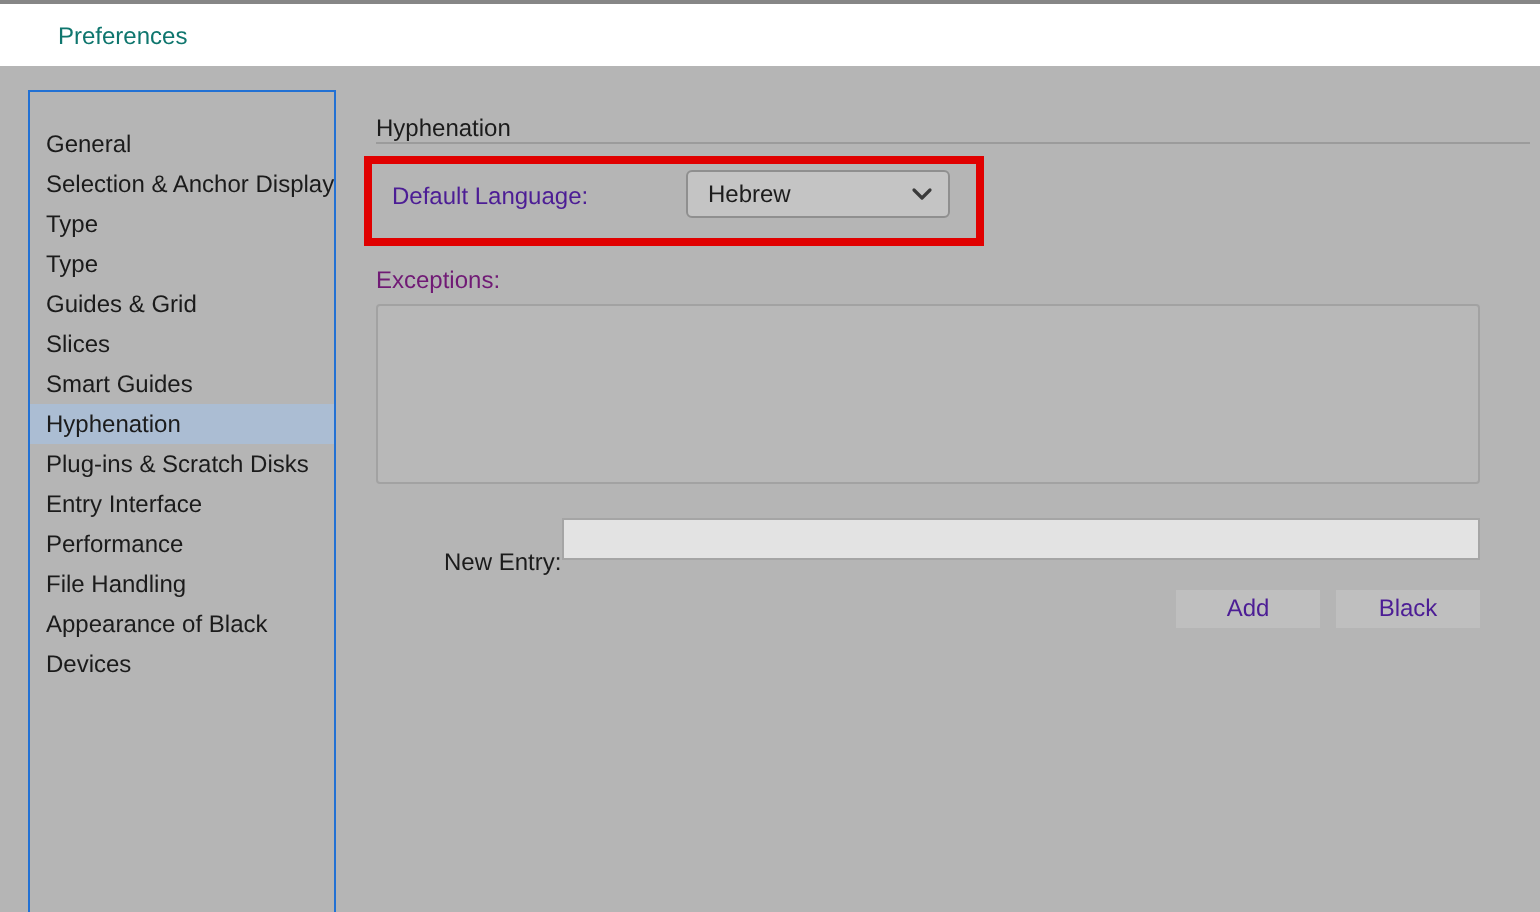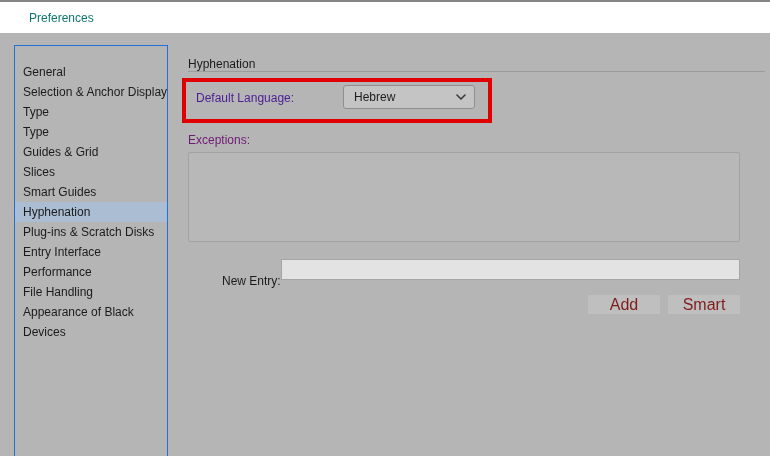--- a/index.html
+++ b/index.html
@@ -91,23 +91,23 @@
     font-size: 12px;
     padding: 0 4px;
     color: #1d1d1d;
     outline: none;
   }
 
   .btn {
     position: absolute; top: 262px; width: 72px; height: 19px;
     background: #bfbfbf;
     border: none;
-    color: #7f1d1d;
+    color: #4c1d95;
     font-family: "Liberation Sans", sans-serif;
-    font-size: 16px;
+    font-size: 12px;
     text-align: center;
     line-height: 19px;
     cursor: default;
   }
   .btn-add { left: 588px; }
   .btn-delete { left: 668px; }
 </style>
 </head>
 <body>
 
@@ -147,15 +147,15 @@
 
   <div class="red-box"></div>
 
   <span class="exceptions-label">Exceptions:</span>
   <div class="exceptions-box"></div>
 
   <span class="newentry-label">New Entry:</span>
   <input class="newentry-input" type="text" value="" style="">
 
   <button class="btn btn-add" disabled="">Add</button>
-  <button class="btn btn-delete" disabled="">Smart</button>
+  <button class="btn btn-delete" disabled="">Black</button>
 
 </div>
 
 </body></html>

